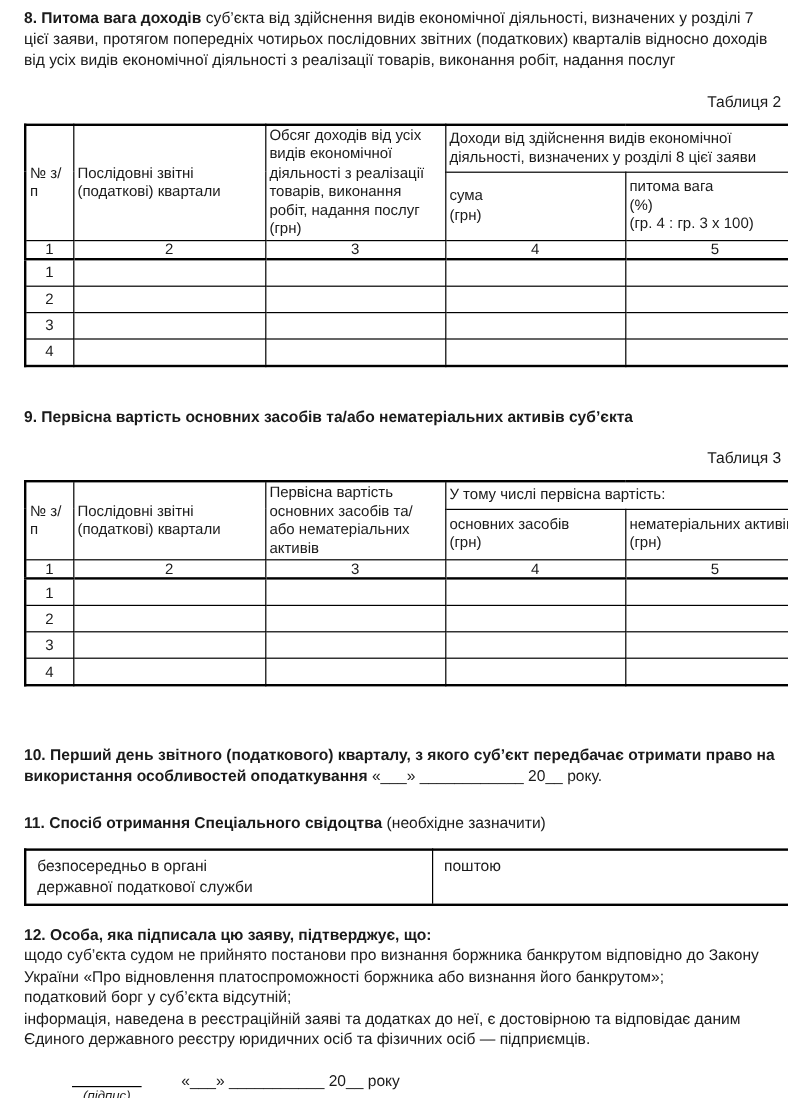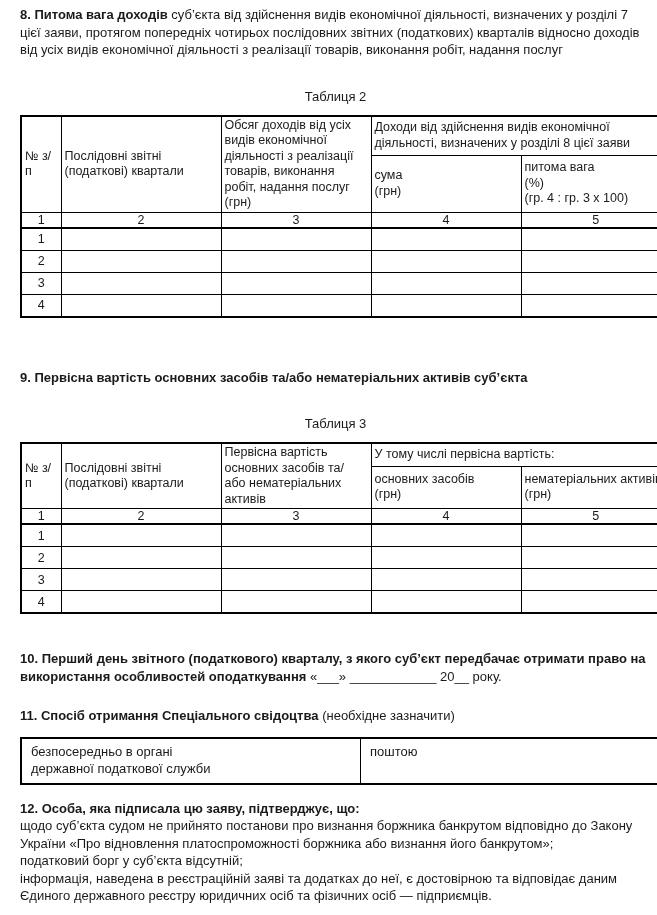--- a/index.html
+++ b/index.html
@@ -4,36 +4,36 @@
 <style>
   html,body{margin:0;padding:0;background:#fff;}
   body{
     width:657px;height:915px;overflow:hidden;
     font-family:"Liberation Sans","DejaVu Sans",sans-serif;
     font-size:13px;color:#1a1a1a;
   }
   .page{padding:6px 5px 0 20px;}
   .para{margin:0;line-height:17.5px;}
   .b{font-weight:bold;}
-  .tbl-label{text-align:center;margin:31px 1px 11px 0;line-height:14px;}
+  .tbl-label{text-align:right;margin:19px 1px 11px 0;line-height:14px;}
   table.grid{border-collapse:collapse;width:650px;table-layout:fixed;border:2px solid #000;}
   table.grid td{border:1px solid #000;padding:1px 3px;}
   .c1{width:40px;}.c2{width:160px;}.c3{width:150px;}.c4{width:150px;}.c5{width:150px;}
   td.hd{
     vertical-align:middle;
     font-size:12.5px;line-height:15.5px;white-space:pre-line;
     padding:3px 4px;
   }
   tr.numrow td{
     text-align:center;height:14px;padding:0 2px;font-size:12.5px;line-height:14px;
     border-bottom:2px solid #000;
   }
   tr.datarow td{height:19px;text-align:center;font-size:12.5px;}
-  .gap9{margin-top:51px;}
-  .gap10{margin-top:36px;}
+  .gap9{margin-top:33px;}
+  .gap10{margin-top:48px;}
   .gap11{margin-top:22px;}
   table.options{margin-top:12px;}
   table.options td{vertical-align:top;padding:4px 9px 6px 9px;line-height:17px;white-space:pre-line;}
   td.optleft{width:320px;}
   .gap12{margin-top:15px;}
   .sig-row{display:flex;align-items:flex-start;margin-top:17px;}
   .sig-block{display:flex;flex-direction:column;}
   .sig-line{border-bottom:1px solid #000;height:13px;}
   .sig-caption{text-align:center;font-style:italic;font-size:11px;line-height:13px;padding-top:2px;white-space:nowrap;}
   .sig-name{width:205px;margin-left:7px;}

